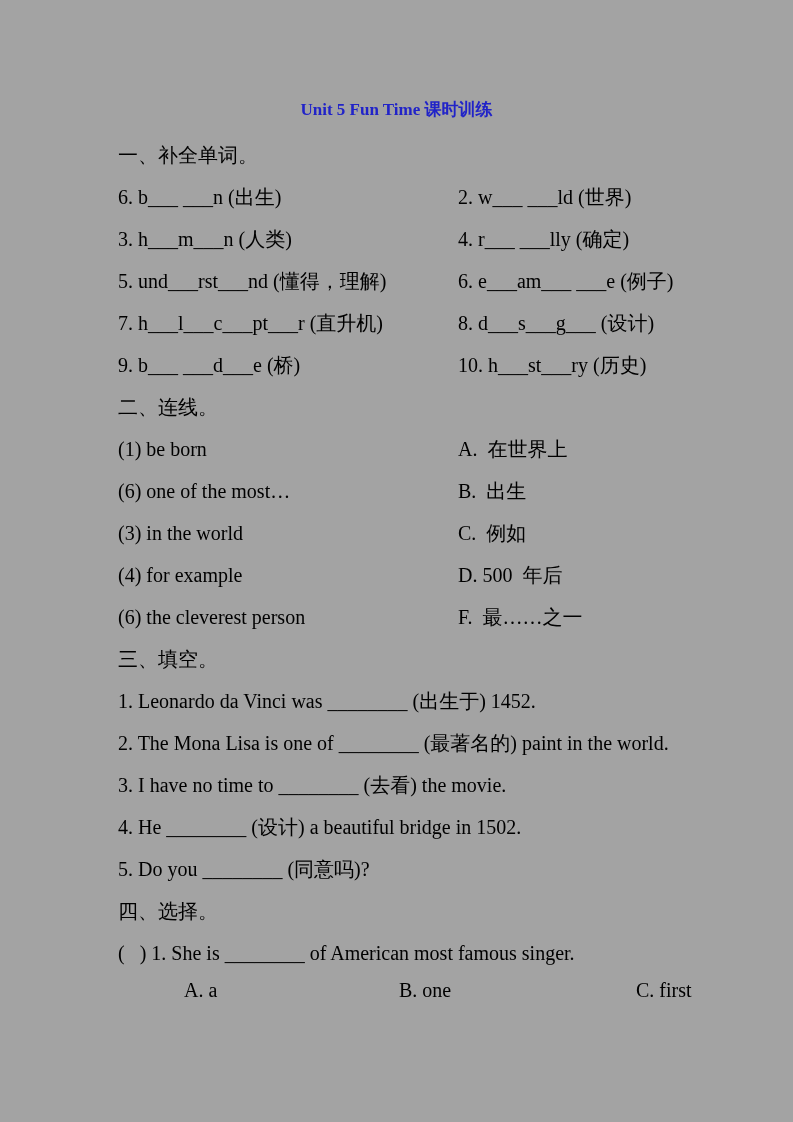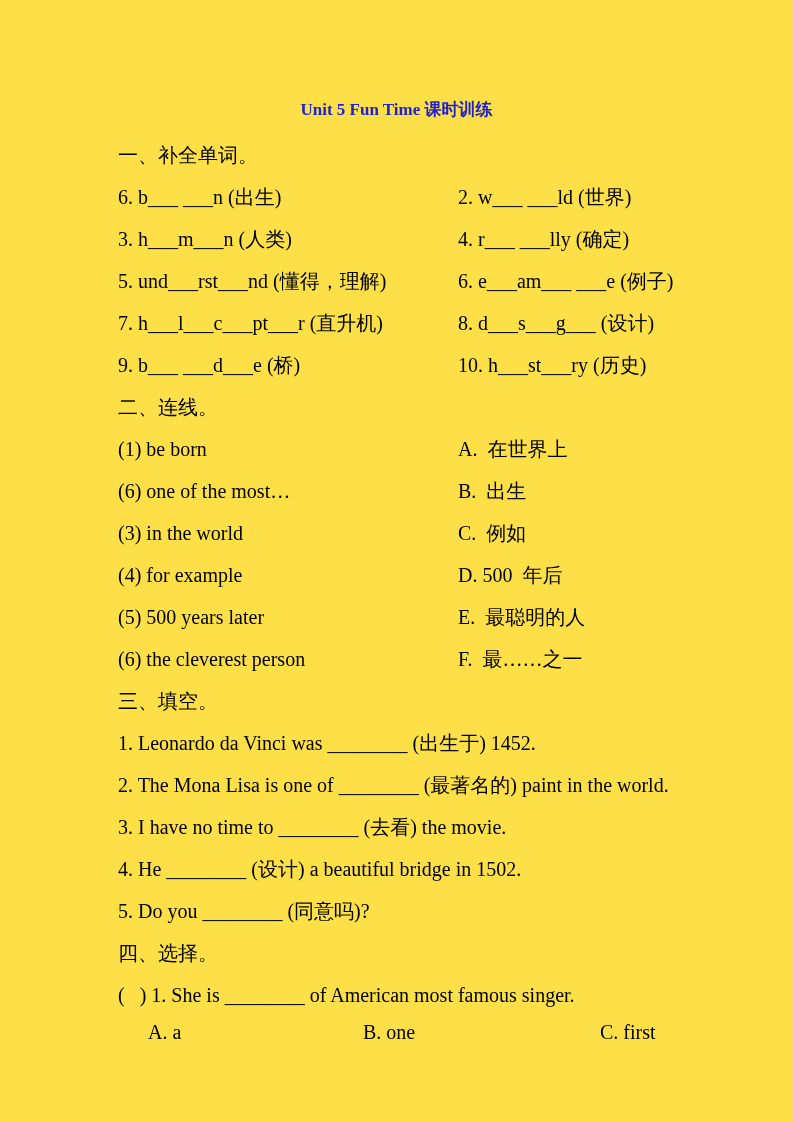--- a/index.html
+++ b/index.html
@@ -47,40 +47,40 @@
   }
   .two-col .col-right {
     flex: 1;
     white-space: pre-wrap;
   }
   .options-row {
     display: flex;
     line-height: 32px;
   }
   .options-row .opt-a {
-    margin-left: 30px;
+    margin-left: 66px;
     width: 215px;
     flex: 0 0 215px;
     white-space: pre-wrap;
   }
   .options-row .opt-b {
     width: 200px;
     flex: 0 0 200px;
     white-space: pre-wrap;
   }
   .options-row .opt-c {
     flex: 1;
     white-space: pre-wrap;
     margin-left: 37px;
   }
 </style>
 </head>
 <body>
 
-<div class="page" style="background: #fde047; color: rgb(0, 0, 0);">
+<div class="page" style="background: #a3a3a3; color: rgb(0, 0, 0);">
 
   <h1 class="title" style="color: rgb(33, 35, 200);">Unit 5 Fun Time 课时训练</h1>
 
   <div class="content">
 
     <div class="line">一、补全单词。</div>
 
     <div class="two-col">
       <span class="col-left">6. b___ ___n (出生)</span>
       <span class="col-right">2. w___ ___ld (世界)</span>
@@ -114,24 +114,20 @@
     </div>
     <div class="two-col">
       <span class="col-left">(3) in the world</span>
       <span class="col-right">C.  例如</span>
     </div>
     <div class="two-col">
       <span class="col-left">(4) for example</span>
       <span class="col-right">D. 500  年后</span>
     </div>
     <div class="two-col">
-      <span class="col-left">(5) 500 years later</span>
-      <span class="col-right">E.  最聪明的人</span>
-    </div>
-    <div class="two-col">
       <span class="col-left">(6) the cleverest person</span>
       <span class="col-right">F.  最……之一</span>
     </div>
 
     <div class="line">三、填空。</div>
 
     <div class="line">1. Leonardo da Vinci was ________ (出生于) 1452.</div>
     <div class="line">2. The Mona Lisa is one of ________ (最著名的) paint in the world.</div>
     <div class="line">3. I have no time to ________ (去看) the movie.</div>
     <div class="line">4. He ________ (设计) a beautiful bridge in 1502.</div>

